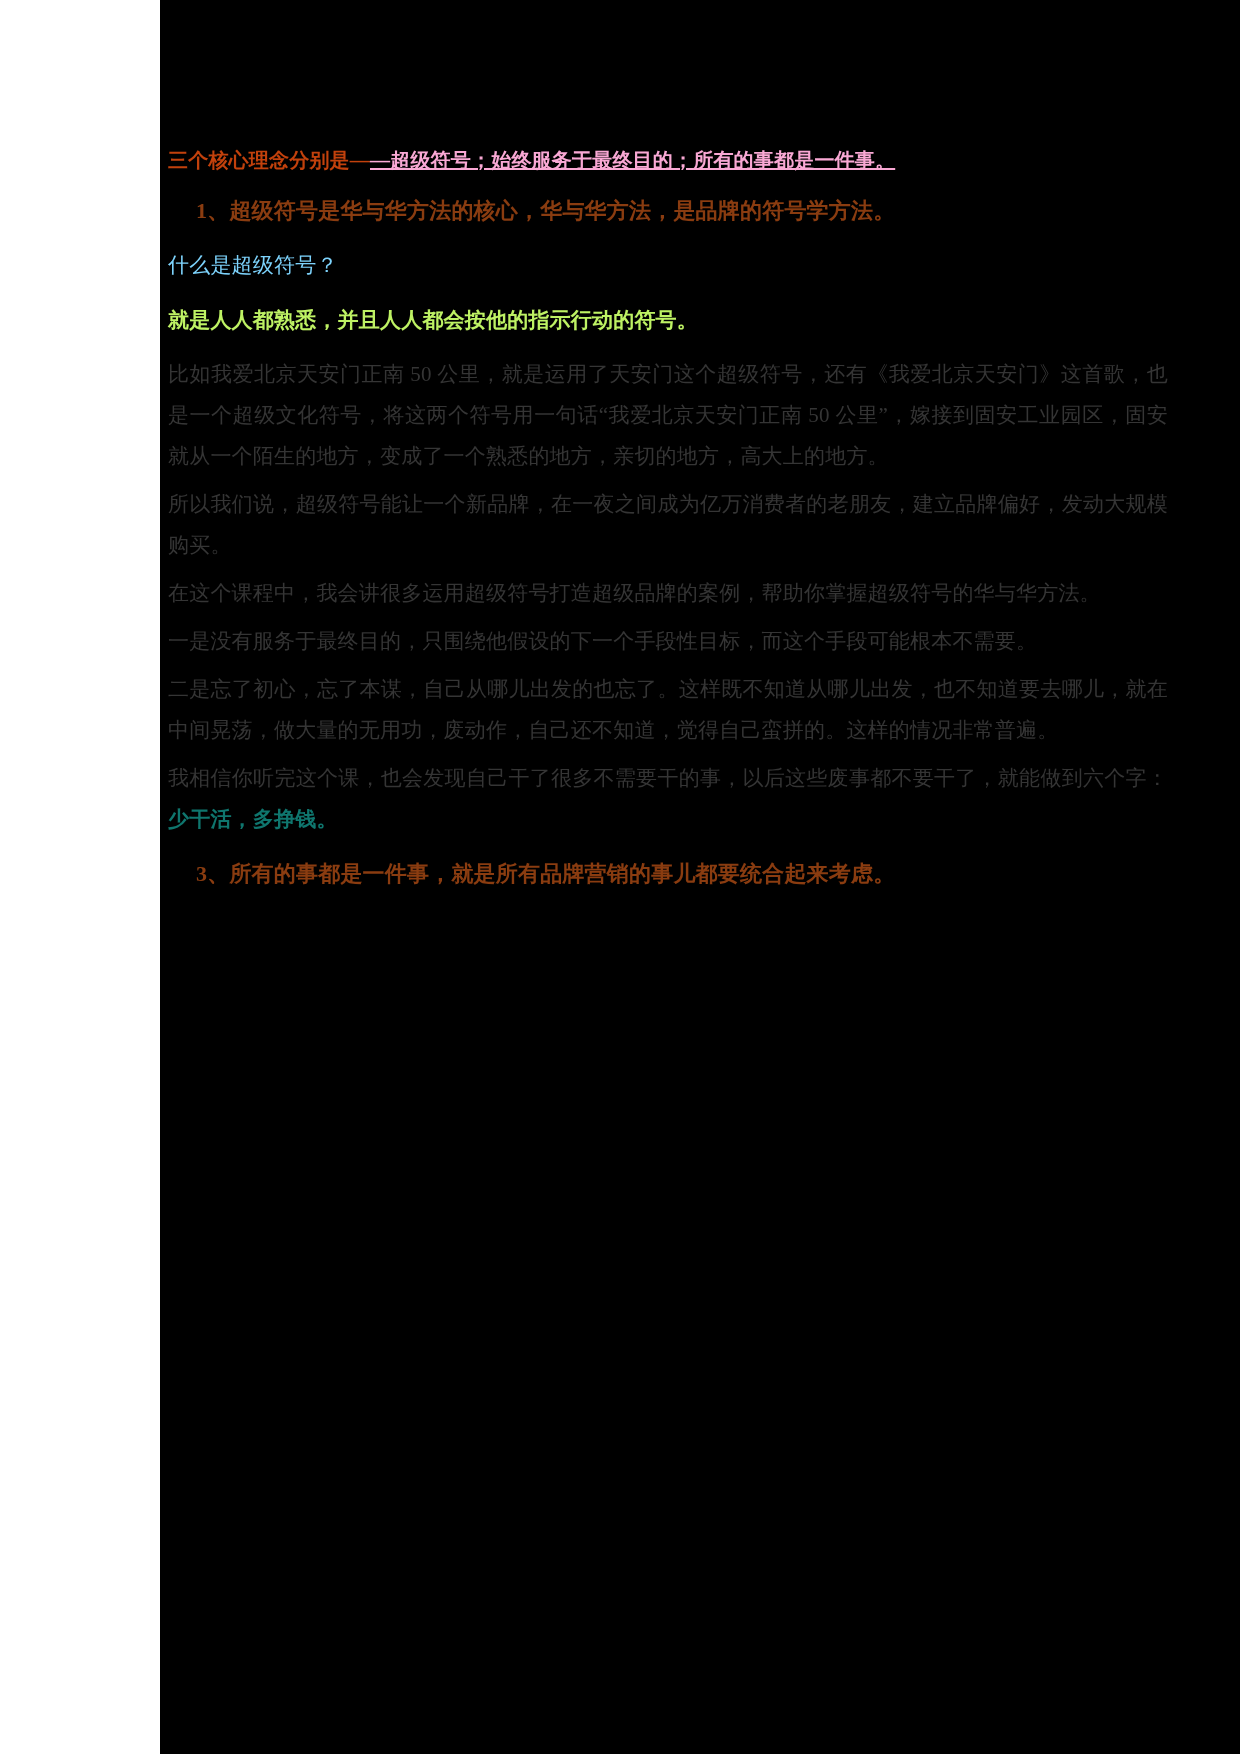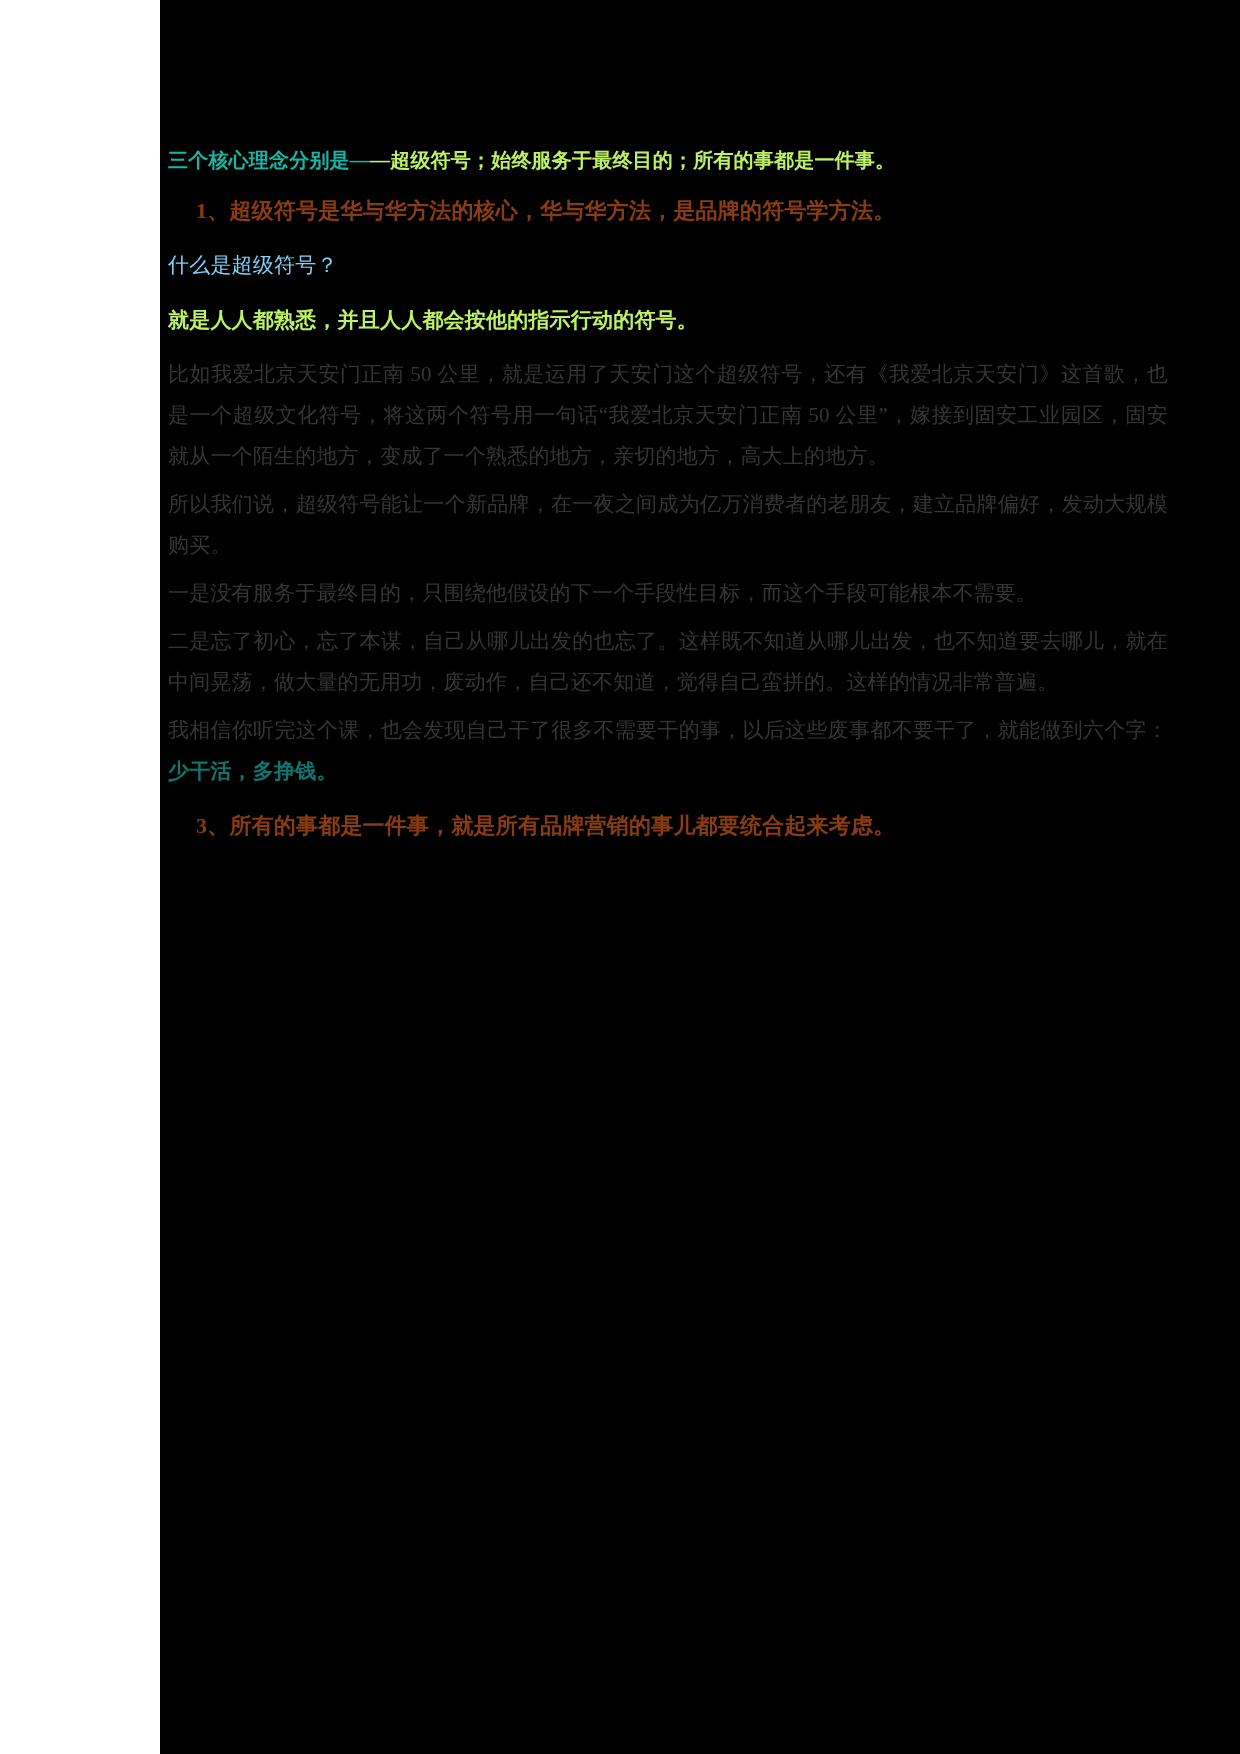--- a/index.html
+++ b/index.html
@@ -45,22 +45,22 @@
     color: #3a3a3a;
   }
 
   .head-line {
     font-weight: bold;
     font-size: 20px;
     line-height: 30px;
     margin-bottom: 16px;
     color: #4a4a4a;
   }
-  .head-line .seg-a { color: #14b8a6; }
-  .head-line .seg-b { color: #bef264; }
+  .head-line .seg-a { color: #c2410c; }
+  .head-line .seg-b { color: #f9a8d4; text-decoration: underline; }
 
   .accent {
     color: #8a3c10;
     font-weight: bold;
     font-size: 22px;
     line-height: 40px;
     margin-top: 14px;
     margin-bottom: 14px;
     margin-left: 28px;
   }
@@ -103,20 +103,21 @@
     <p class="accent">1、超级符号是华与华方法的核心，华与华方法，是品牌的符号学方法。</p>
 
     <p class="q-line">什么是超级符号？</p>
 
     <p class="bold-dark">就是人人都熟悉，并且人人都会按他的指示行动的符号。</p>
 
     <p class="body-para">比如我爱北京天安门正南 50 公里，就是运用了天安门这个超级符号，还有《我爱北京天安门》这首歌，也是一个超级文化符号，将这两个符号用一句话“我爱北京天安门正南 50 公里”，嫁接到固安工业园区，固安就从一个陌生的地方，变成了一个熟悉的地方，亲切的地方，高大上的地方。</p>
 
     <p class="body-para">所以我们说，超级符号能让一个新品牌，在一夜之间成为亿万消费者的老朋友，建立品牌偏好，发动大规模购买。</p>
 
+    <p class="body-para">在这个课程中，我会讲很多运用超级符号打造超级品牌的案例，帮助你掌握超级符号的华与华方法。</p>
 
 
 
     <p class="body-para">一是没有服务于最终目的，只围绕他假设的下一个手段性目标，而这个手段可能根本不需要。</p>
 
     <p class="body-para">二是忘了初心，忘了本谋，自己从哪儿出发的也忘了。这样既不知道从哪儿出发，也不知道要去哪儿，就在中间晃荡，做大量的无用功，废动作，自己还不知道，觉得自己蛮拼的。这样的情况非常普遍。</p>
 
     <p class="body-para"><span>我相信你听完这个课，也会发现自己干了很多不需要干的事，以后这些废事都不要干了，就能做到六个字：</span><span class="inline-bold">少干活，多挣钱。</span></p>
 
     <p class="accent">3、所有的事都是一件事，就是所有品牌营销的事儿都要统合起来考虑。</p>

